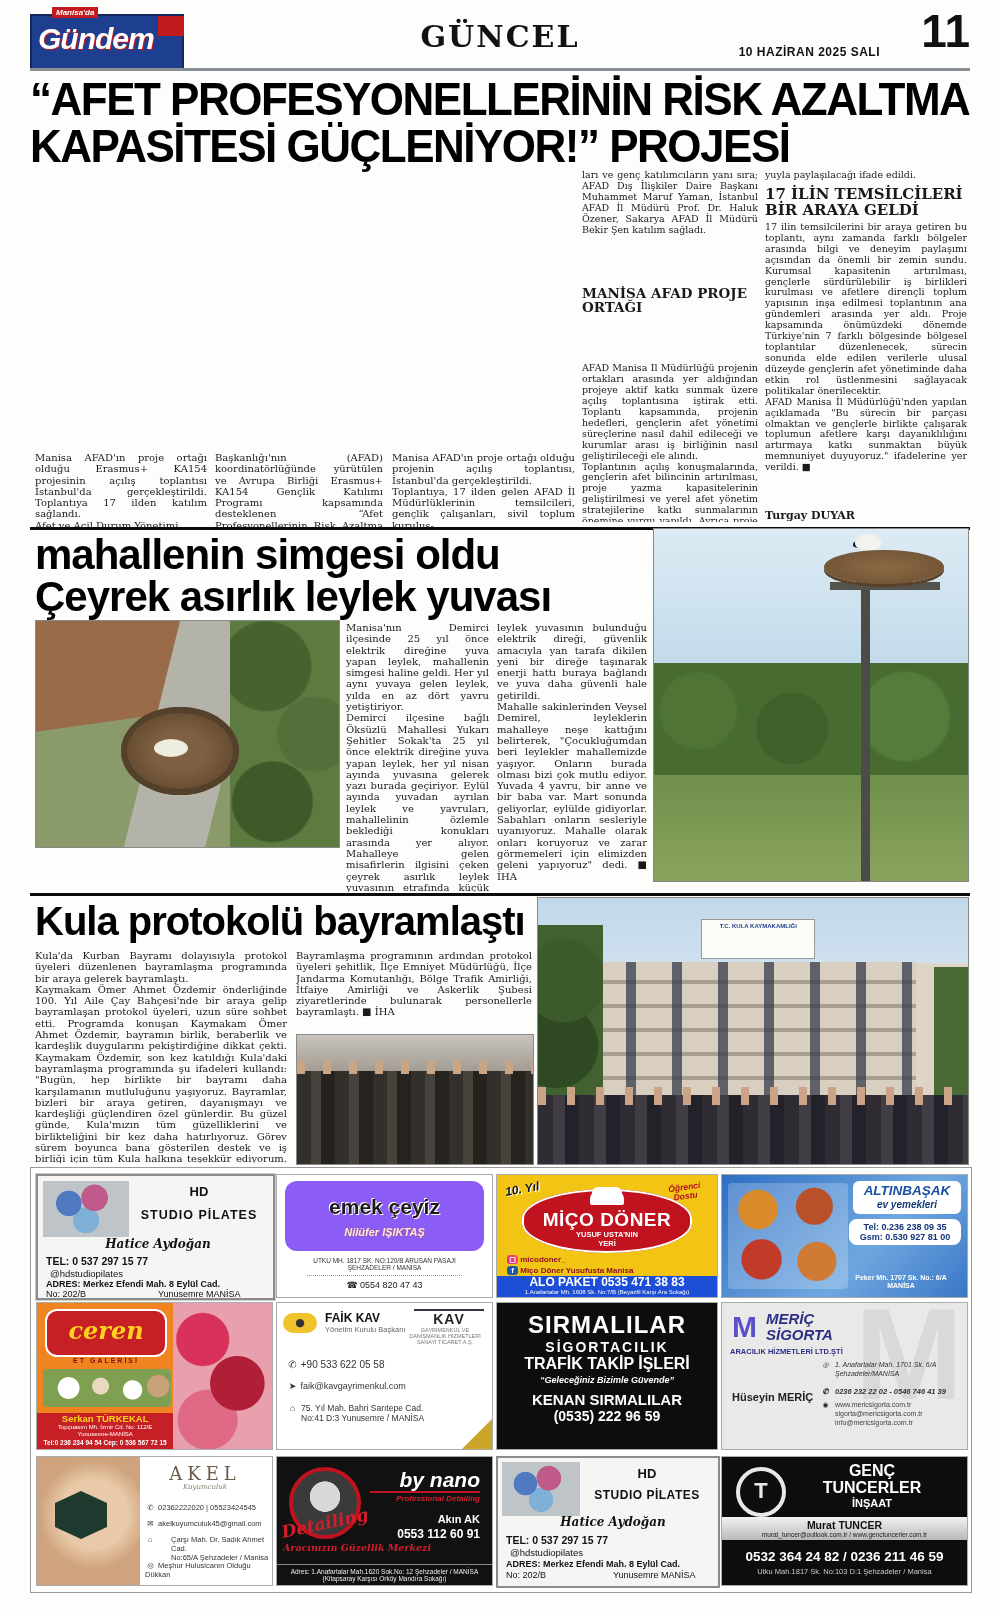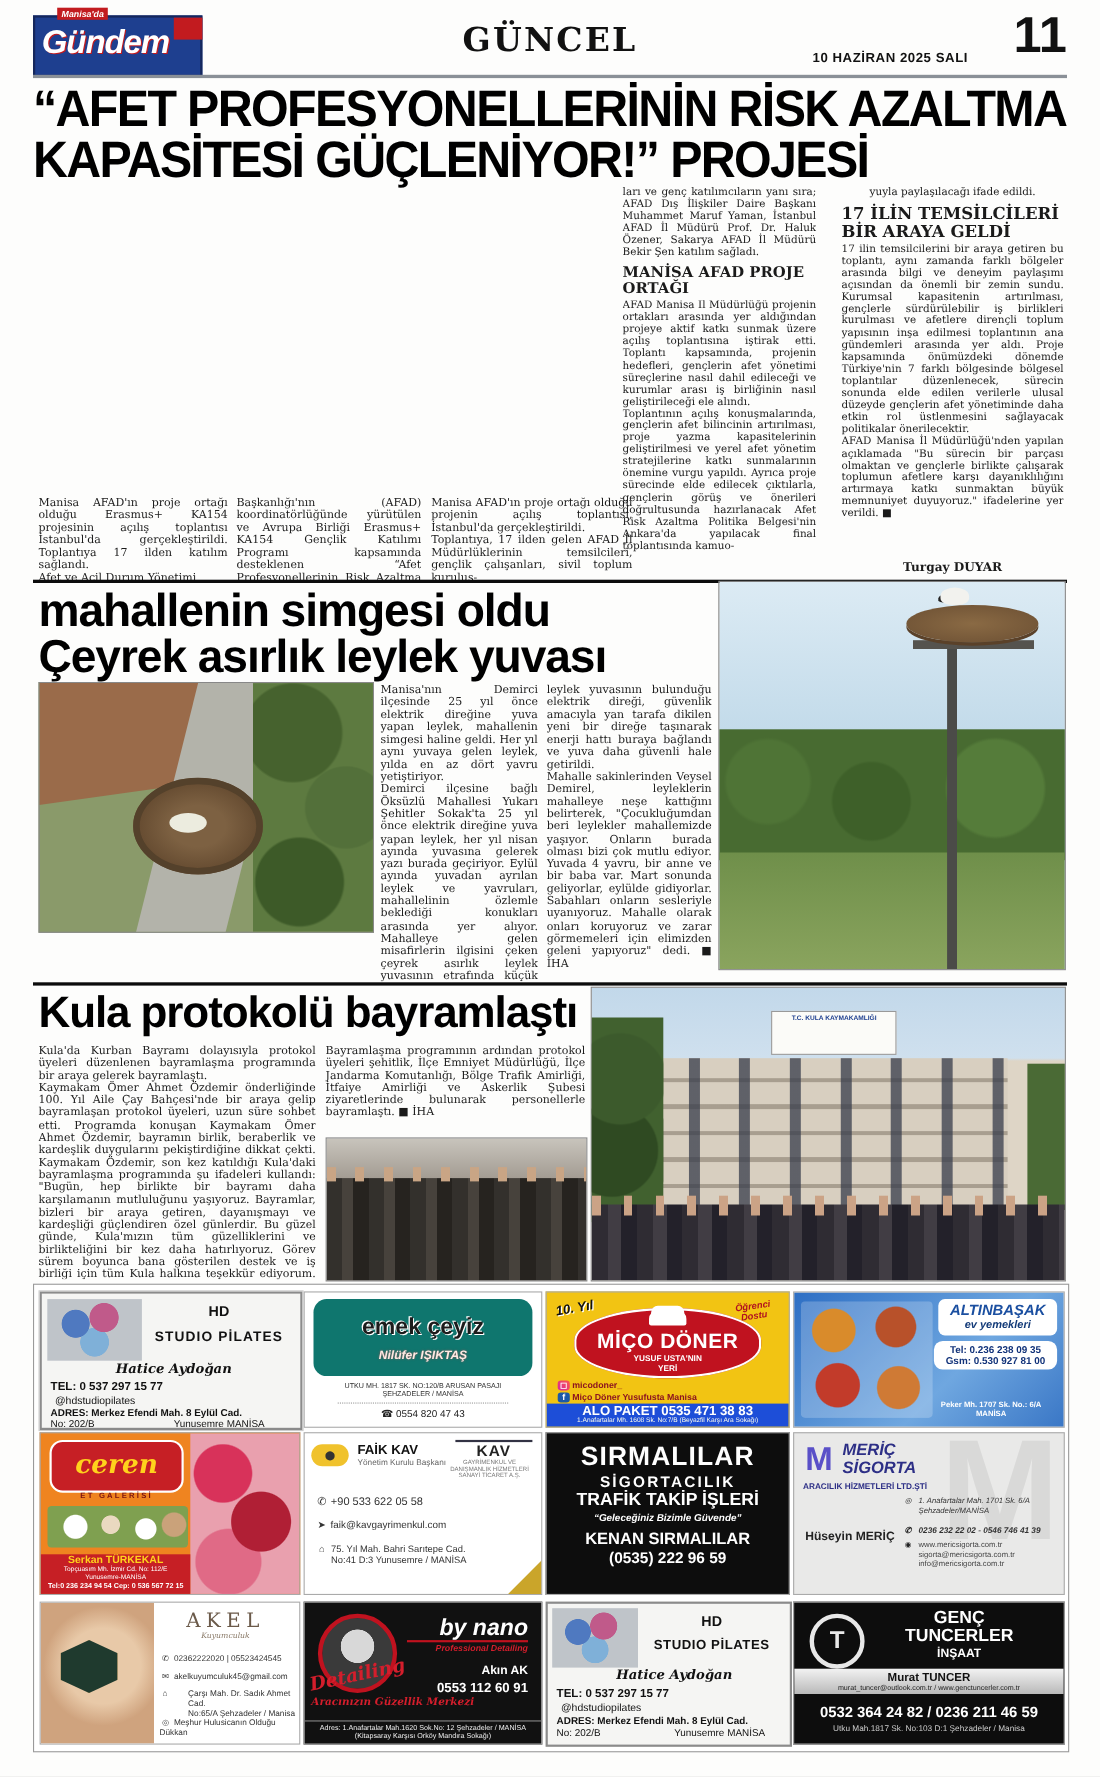--- a/index.html
+++ b/index.html
@@ -62,28 +62,28 @@
 
   <div class="h-a1">“AFET PROFESYONELLERİNİN RİSK AZALTMA KAPASİTESİ GÜÇLENİYOR!” PROJESİ</div>
 
 
   <div class="bt" style="left:35px;top:452px;width:172px;height:76px;">Manisa AFAD'ın proje ortağı olduğu Erasmus+ KA154 projesinin açılış toplantısı İstanbul'da gerçekleştirildi. Toplantıya 17 ilden katılım sağlandı.
 Afet ve Acil Durum Yönetimi</div>
   <div class="bt" style="left:215px;top:452px;width:168px;height:76px;">Başkanlığı'nın (AFAD) koordinatörlüğünde yürütülen ve Avrupa Birliği Erasmus+ KA154 Gençlik Katılımı Programı kapsamında desteklenen “Afet Profesyonellerinin Risk Azaltma Kapasitesi Güçleniyor!” başlıklı</div>
   <div class="bt" style="left:392px;top:452px;width:183px;height:76px;">Manisa AFAD'ın proje ortağı olduğu projenin açılış toplantısı, İstanbul'da gerçekleştirildi.
 Toplantıya, 17 ilden gelen AFAD İl Müdürlüklerinin temsilcileri, gençlik çalışanları, sivil toplum kuruluş-</div>
 
-  <div class="bt bt-sm flexcol" style="left:566px;top:170px;width:176px;height:352px;">
+  <div class="bt bt-sm flexcol" style="left:582px;top:170px;width:176px;height:352px;gap:45px;">
     <div>ları ve genç katılımcıların yanı sıra; AFAD Dış İlişkiler Daire Başkanı Muhammet Maruf Yaman, İstanbul AFAD İl Müdürü Prof. Dr. Haluk Özener, Sakarya AFAD İl Müdürü Bekir Şen katılım sağladı.</div>
     <div class="sh">MANİSA AFAD PROJE ORTAĞI</div>
     <div class="grow">AFAD Manisa İl Müdürlüğü projenin ortakları arasında yer aldığından projeye aktif katkı sunmak üzere açılış toplantısına iştirak etti. Toplantı kapsamında, projenin hedefleri, gençlerin afet yönetimi süreçlerine nasıl dahil edileceği ve kurumlar arası iş birliğinin nasıl geliştirileceği ele alındı.
 Toplantının açılış konuşmalarında, gençlerin afet bilincinin artırılması, proje yazma kapasitelerinin geliştirilmesi ve yerel afet yönetim stratejilerine katkı sunmalarının önemine vurgu yapıldı. Ayrıca proje sürecinde elde edilecek çıktılarla, gençlerin görüş ve önerileri doğrultusunda hazırlanacak Afet Risk Azaltma Politika Belgesi'nin Ankara'da yapılacak final toplantısında kamuo-</div>
   </div>
 
-  <div class="bt bt-sm flexcol" style="left:765px;top:170px;width:202px;height:352px;align-items:center;">
+  <div class="bt bt-sm flexcol" style="left:765px;top:170px;width:202px;height:352px;">
     <div>yuyla paylaşılacağı ifade edildi.</div>
     <div class="sh" style="font-size:15px;">17 İLİN TEMSİLCİLERİ BİR ARAYA GELDİ</div>
     <div class="grow">17 ilin temsilcilerini bir araya getiren bu toplantı, aynı zamanda farklı bölgeler arasında bilgi ve deneyim paylaşımı açısından da önemli bir zemin sundu. Kurumsal kapasitenin artırılması, gençlerle sürdürülebilir iş birlikleri kurulması ve afetlere dirençli toplum yapısının inşa edilmesi toplantının ana gündemleri arasında yer aldı.  Proje kapsamında önümüzdeki dönemde Türkiye'nin 7 farklı bölgesinde bölgesel toplantılar düzenlenecek, sürecin sonunda elde edilen verilerle ulusal düzeyde gençlerin afet yönetiminde daha etkin rol üstlenmesini sağlayacak politikalar önerilecektir.
 AFAD Manisa İl Müdürlüğü'nden yapılan açıklamada "Bu sürecin bir parçası olmaktan ve gençlerle birlikte çalışarak toplumun afetlere karşı dayanıklılığını artırmaya katkı sunmaktan büyük memnuniyet duyuyoruz." ifadelerine yer verildi. ■</div>
     <div class="by">Turgay DUYAR</div>
   </div>
 
   <div class="rule" style="top:527px;"></div>
 
   <div class="h-a2">
@@ -144,21 +144,21 @@
       <div class="abs ctr sans" style="left:95px;top:32px;width:132px;font-weight:bold;font-size:12.5px;letter-spacing:1px;">STUDIO PİLATES</div>
       <div class="abs ctr" style="left:40px;top:62px;width:160px;font:italic bold 12px/1 'DejaVu Serif',serif;">Hatice Aydoğan</div>
       <div class="abs sans" style="left:8px;top:79px;font-weight:bold;font-size:10.5px;">TEL: 0 537 297 15 77</div>
       <div class="abs sans" style="left:12px;top:92px;font-size:9.5px;">@hdstudiopilates</div>
       <div class="abs sans" style="left:8px;top:103px;font-size:9px;font-weight:bold;">ADRES: Merkez Efendi Mah. 8 Eylül Cad.</div>
       <div class="abs sans" style="left:8px;top:113px;font-size:9px;">No: 202/B</div>
       <div class="abs sans" style="left:120px;top:113px;font-size:9px;">Yunusemre MANİSA</div>
     </div>
 
     <div class="ad" style="left:245px;top:6px;width:215px;height:122px;">
-      <div class="abs" style="left:8px;top:6px;width:199px;height:70px;background:#0f766e;border-radius:12px;">
+      <div class="abs" style="left:8px;top:6px;width:199px;height:70px;background:#8b5cf6;border-radius:12px;">
         <div class="abs ctr sans" style="left:0;top:14px;width:100%;font-weight:bold;font-size:21px;color:#1c1c1c;text-shadow:1px 1px 0 #fff,-1px -1px 0 #fff;">emek çeyiz</div>
         <div class="abs ctr sans" style="left:0;top:46px;width:100%;font:italic bold 11px/1 'Liberation Sans',sans-serif;color:#fdeae4;text-shadow:0 0 2px #a55;">Nilüfer IŞIKTAŞ</div>
       </div>
       <div class="abs ctr sans" style="left:0;top:82px;width:100%;font-size:6.5px;white-space:pre-line;color:#333;">UTKU MH. 1817 SK. NO:120/B ARUSAN PASAJI
 ŞEHZADELER / MANİSA</div>
       <div class="abs" style="left:30px;top:100px;width:155px;border-top:1px dotted #999;"></div>
       <div class="abs ctr sans" style="left:0;top:105px;width:100%;font-size:9px;color:#222;">
         <span class="ico">☎</span>
         <span>0554 820 47 43</span>
       </div>

